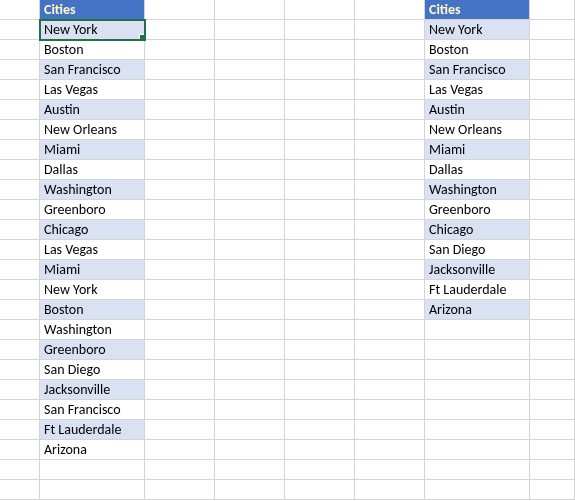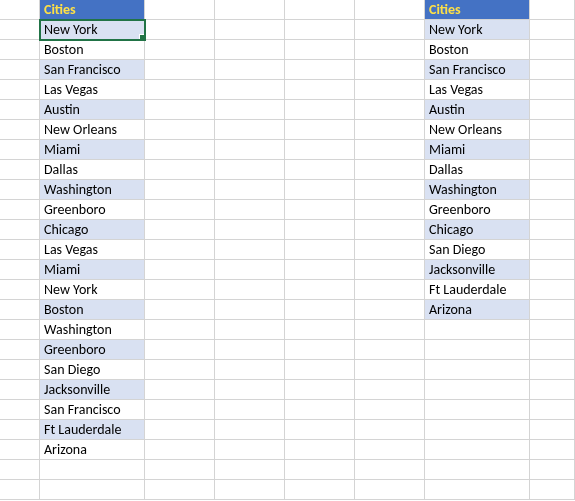--- a/index.html
+++ b/index.html
@@ -19,21 +19,21 @@
     border-right: 1px solid #d4d4d4;
     border-bottom: 1px solid #d4d4d4;
     padding: 0 4px;
     line-height: 20px;
     white-space: nowrap;
     overflow: hidden;
     background: #fff;
   }
   .hdr {
     background: #4472c4;
-    color: #fde047;
+    color: #fef9c3;
     font-weight: bold;
   }
   .band {
     background: #d9e1f2;
   }
   .sel {
     outline: 2px solid #217346;
     outline-offset: -1px;
     position: relative;
   }

